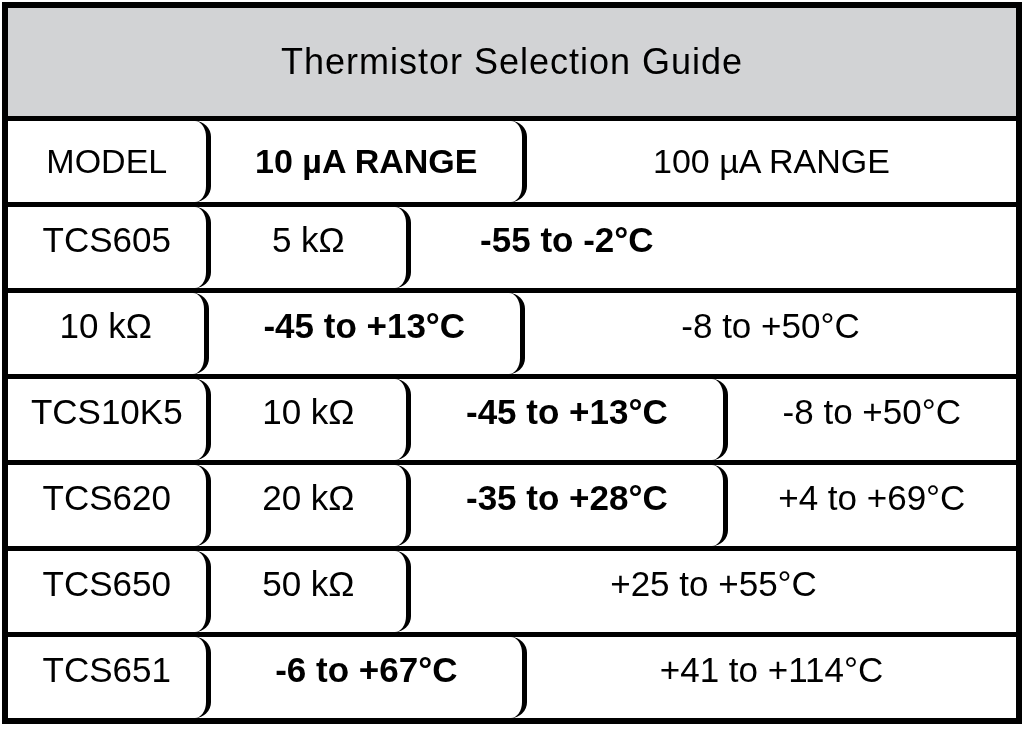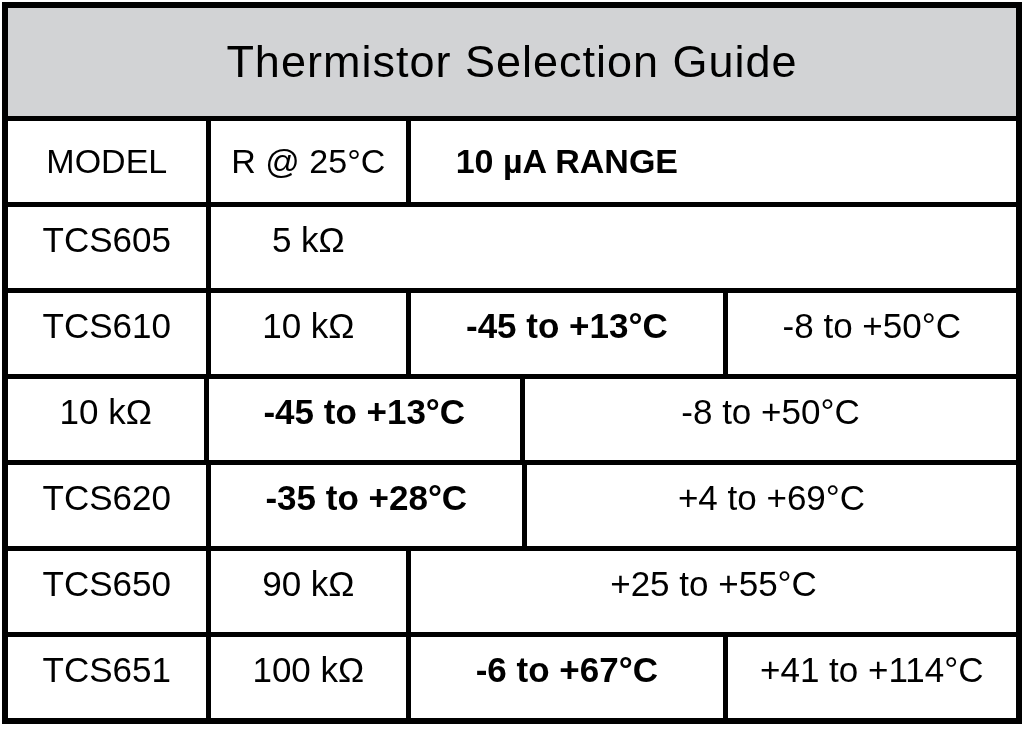--- a/index.html
+++ b/index.html
@@ -21,34 +21,35 @@
     background: #ffffff;
   }
   .title-band {
     height: 108px;
     flex: 0 0 108px;
     background: #d2d3d5;
     border-bottom: 5px solid #000000;
     display: flex;
     align-items: center;
     justify-content: center;
-    font-size: 45px;
+    font-size: 36px;
     letter-spacing: 1px;
   }
   .grid { flex: 1; display: flex; flex-direction: column; }
   .row { flex: 1; display: flex; border-bottom: 5px solid #000000; }
   .row:last-child { border-bottom: none; }
   .cell {
     display: flex;
     align-items: center;
     justify-content: center;
     border-right: 5px solid #000000;
     font-size: 35px;
     white-space: nowrap;
     overflow: hidden;
+    border-radius: 16px;
   }
   .cell:last-child { border-right: none; }
   .c1 { width: 19.6%; }
   .c2 { width: 19.4%; }
   .c3 { width: 30.9%; font-weight: bold; }
   .c4 { flex: 1; }
   .row.data .cell { padding-bottom: 16px; }
   .row.head .cell { padding-bottom: 0; font-size: 34px; }
 </style>
 </head>
@@ -57,55 +58,56 @@
 <div class="frame">
 
   <div class="title-band">
     <span>Thermistor Selection Guide</span>
   </div>
 
   <div class="grid">
 
     <div class="row head">
       <div class="cell c1">MODEL</div>
-      <div class="cell c2">R @ 25°C</div>
       <div class="cell c3">10 µA RANGE</div>
+      <div class="cell c4">100 µA RANGE</div>
     </div>
 
     <div class="row data">
       <div class="cell c1">TCS605</div>
       <div class="cell c2">5 kΩ</div>
-    </div>
-
-    <div class="row data">
-      <div class="cell c1">TCS610</div>
-      <div class="cell c2">10 kΩ</div>
-      <div class="cell c3">-45 to +13°C</div>
-      <div class="cell c4">-8 to +50°C</div>
+      <div class="cell c3">-55 to -2°C</div>
     </div>
 
     <div class="row data">
       <div class="cell c2">10 kΩ</div>
       <div class="cell c3">-45 to +13°C</div>
       <div class="cell c4">-8 to +50°C</div>
     </div>
 
     <div class="row data">
+      <div class="cell c1">TCS10K5</div>
+      <div class="cell c2">10 kΩ</div>
+      <div class="cell c3">-45 to +13°C</div>
+      <div class="cell c4">-8 to +50°C</div>
+    </div>
+
+    <div class="row data">
       <div class="cell c1">TCS620</div>
+      <div class="cell c2">20 kΩ</div>
       <div class="cell c3">-35 to +28°C</div>
       <div class="cell c4">+4 to +69°C</div>
     </div>
 
     <div class="row data">
       <div class="cell c1">TCS650</div>
-      <div class="cell c2">90 kΩ</div>
+      <div class="cell c2">50 kΩ</div>
       <div class="cell c4">+25 to +55°C</div>
     </div>
 
     <div class="row data">
       <div class="cell c1">TCS651</div>
-      <div class="cell c2">100 kΩ</div>
       <div class="cell c3">-6 to +67°C</div>
       <div class="cell c4">+41 to +114°C</div>
     </div>
 
   </div>
 </div>
 
 </body></html>

